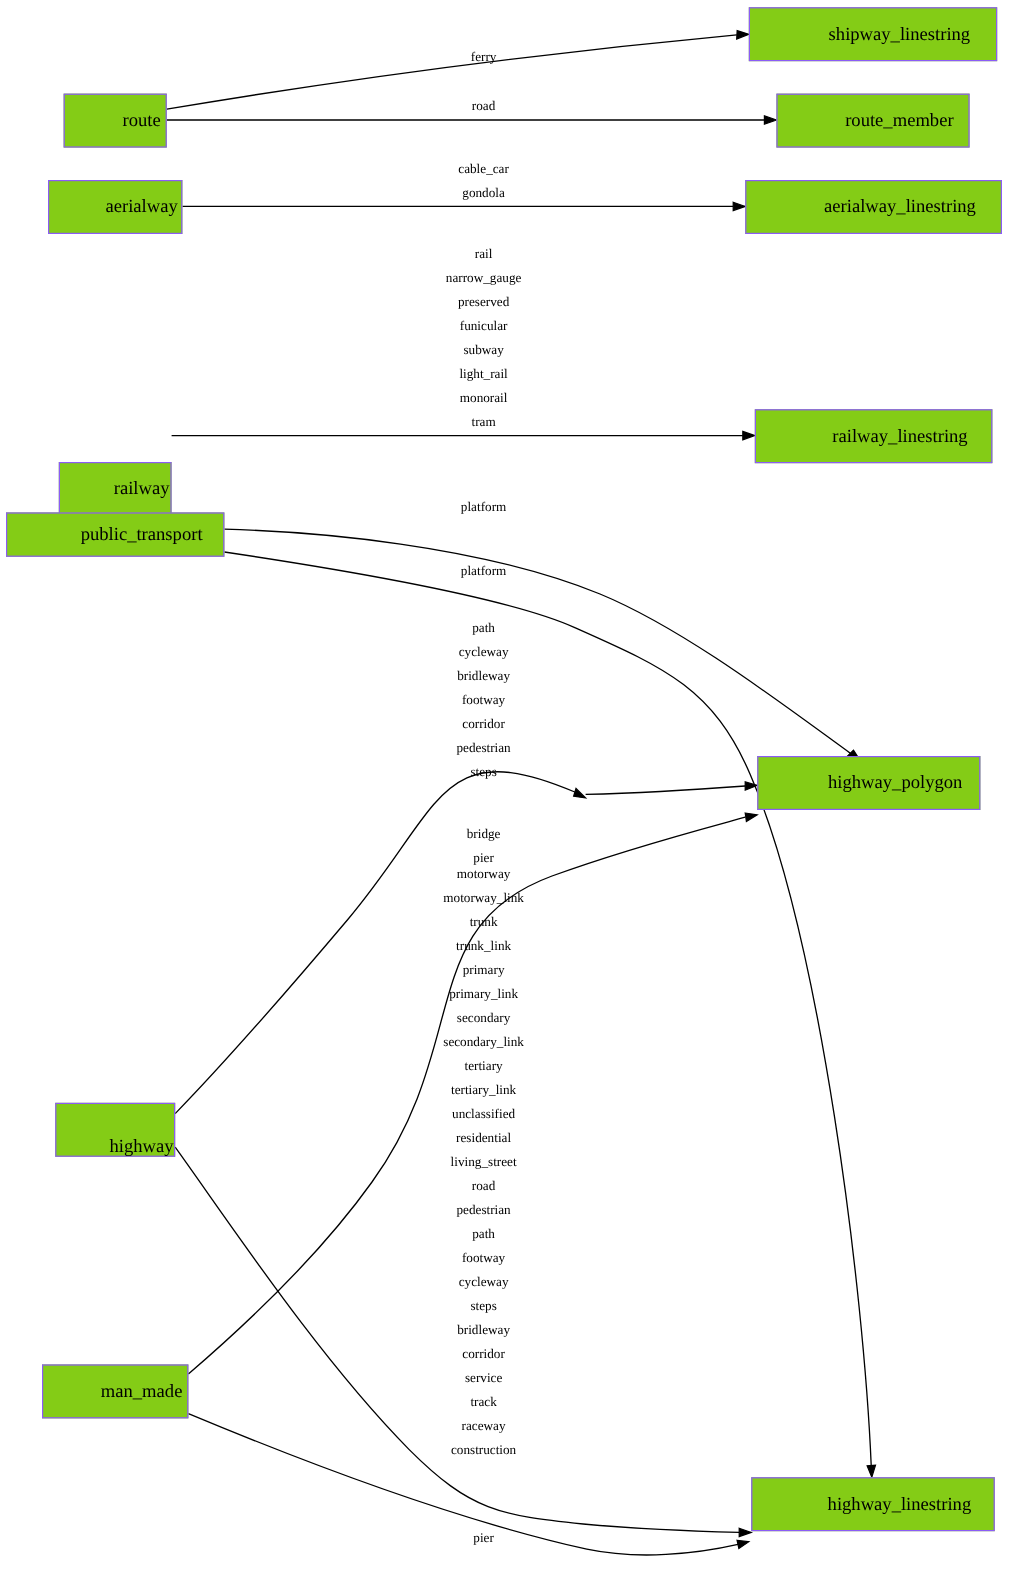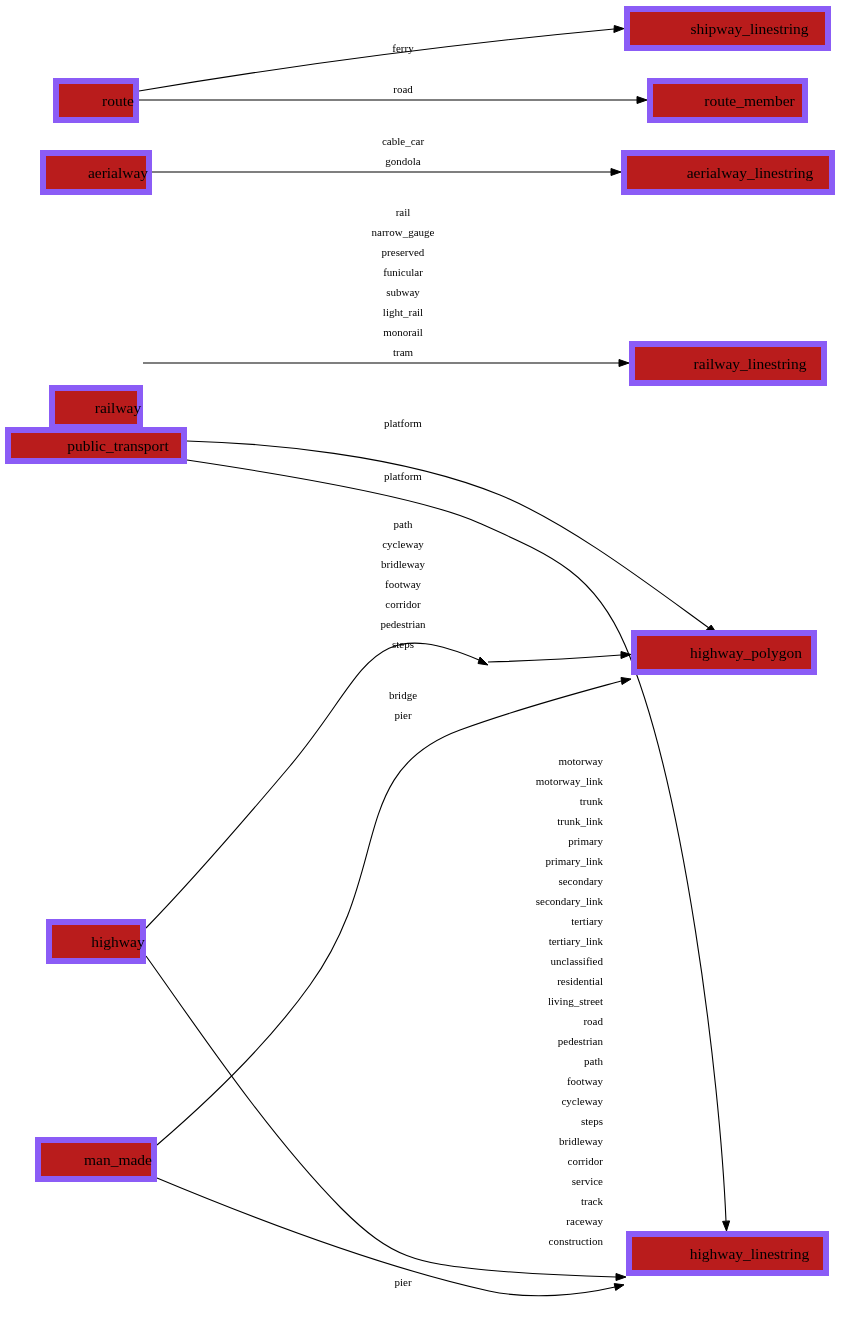--- a/index.html
+++ b/index.html
@@ -11,22 +11,22 @@
     position: relative;
     width: 841px;
     height: 1324px;
     font-family: "Liberation Serif", "DejaVu Serif", serif;
     background: #ffffff;
     overflow: hidden;
   }
   .node {
     position: absolute;
     box-sizing: border-box;
-    border: 6px solid #8b5cf6;
-    background: #b91c1c;
+    border: 1px solid #8b5cf6;
+    background: #84cc16;
     color: #000000;
     font-size: 15.5px;
     line-height: 1;
     display: flex;
     align-items: center;
     justify-content: center;
     white-space: nowrap;
     z-index: 3;
     padding-left: 44px;
   }
@@ -138,21 +138,21 @@
     </div>
   <div class="node" style="left:629px; top:341px;  width:198px; height:45px;">
       <span>railway_linestring</span>
     </div>
   <div class="node" style="left:5px;   top:427px;  width:182px; height:37px;">
       <span>public_transport</span>
     </div>
   <div class="node" style="left:631px; top:630px;  width:186px; height:45px;">
       <span>highway_polygon</span>
     </div>
-  <div class="node" style="left:46px;  top:919px;  width:100px; height:45px;">
+  <div class="node" style="left:46px;  top:919px;  width:100px; height:45px;align-items:flex-end;">
       <span>highway</span>
     </div>
   <div class="node" style="left:35px;  top:1137px; width:122px; height:45px;">
       <span>man_made</span>
     </div>
   <div class="node" style="left:626px; top:1231px; width:203px; height:45px;align-items:center;">
       <span>highway_linestring</span>
     </div>
 
   <div class="edge-label" style="left:203px; top:38px;   width:400px;">ferry</div>
@@ -171,21 +171,21 @@
   <div class="edge-label" style="left:203px; top:466px;  width:400px;">platform</div>
   <div class="edge-label" style="left:203px; top:514px;  width:400px;">path
 cycleway
 bridleway
 footway
 corridor
 pedestrian
 steps</div>
   <div class="edge-label" style="left:203px; top:685px;  width:400px;">bridge
 pier</div>
-  <div class="edge-label" style="left:203px; top:751px;  width:400px;text-align:right;">motorway
+  <div class="edge-label" style="left:203px; top:719px;  width:400px;">motorway
 motorway_link
 trunk
 trunk_link
 primary
 primary_link
 secondary
 secondary_link
 tertiary
 tertiary_link
 unclassified

